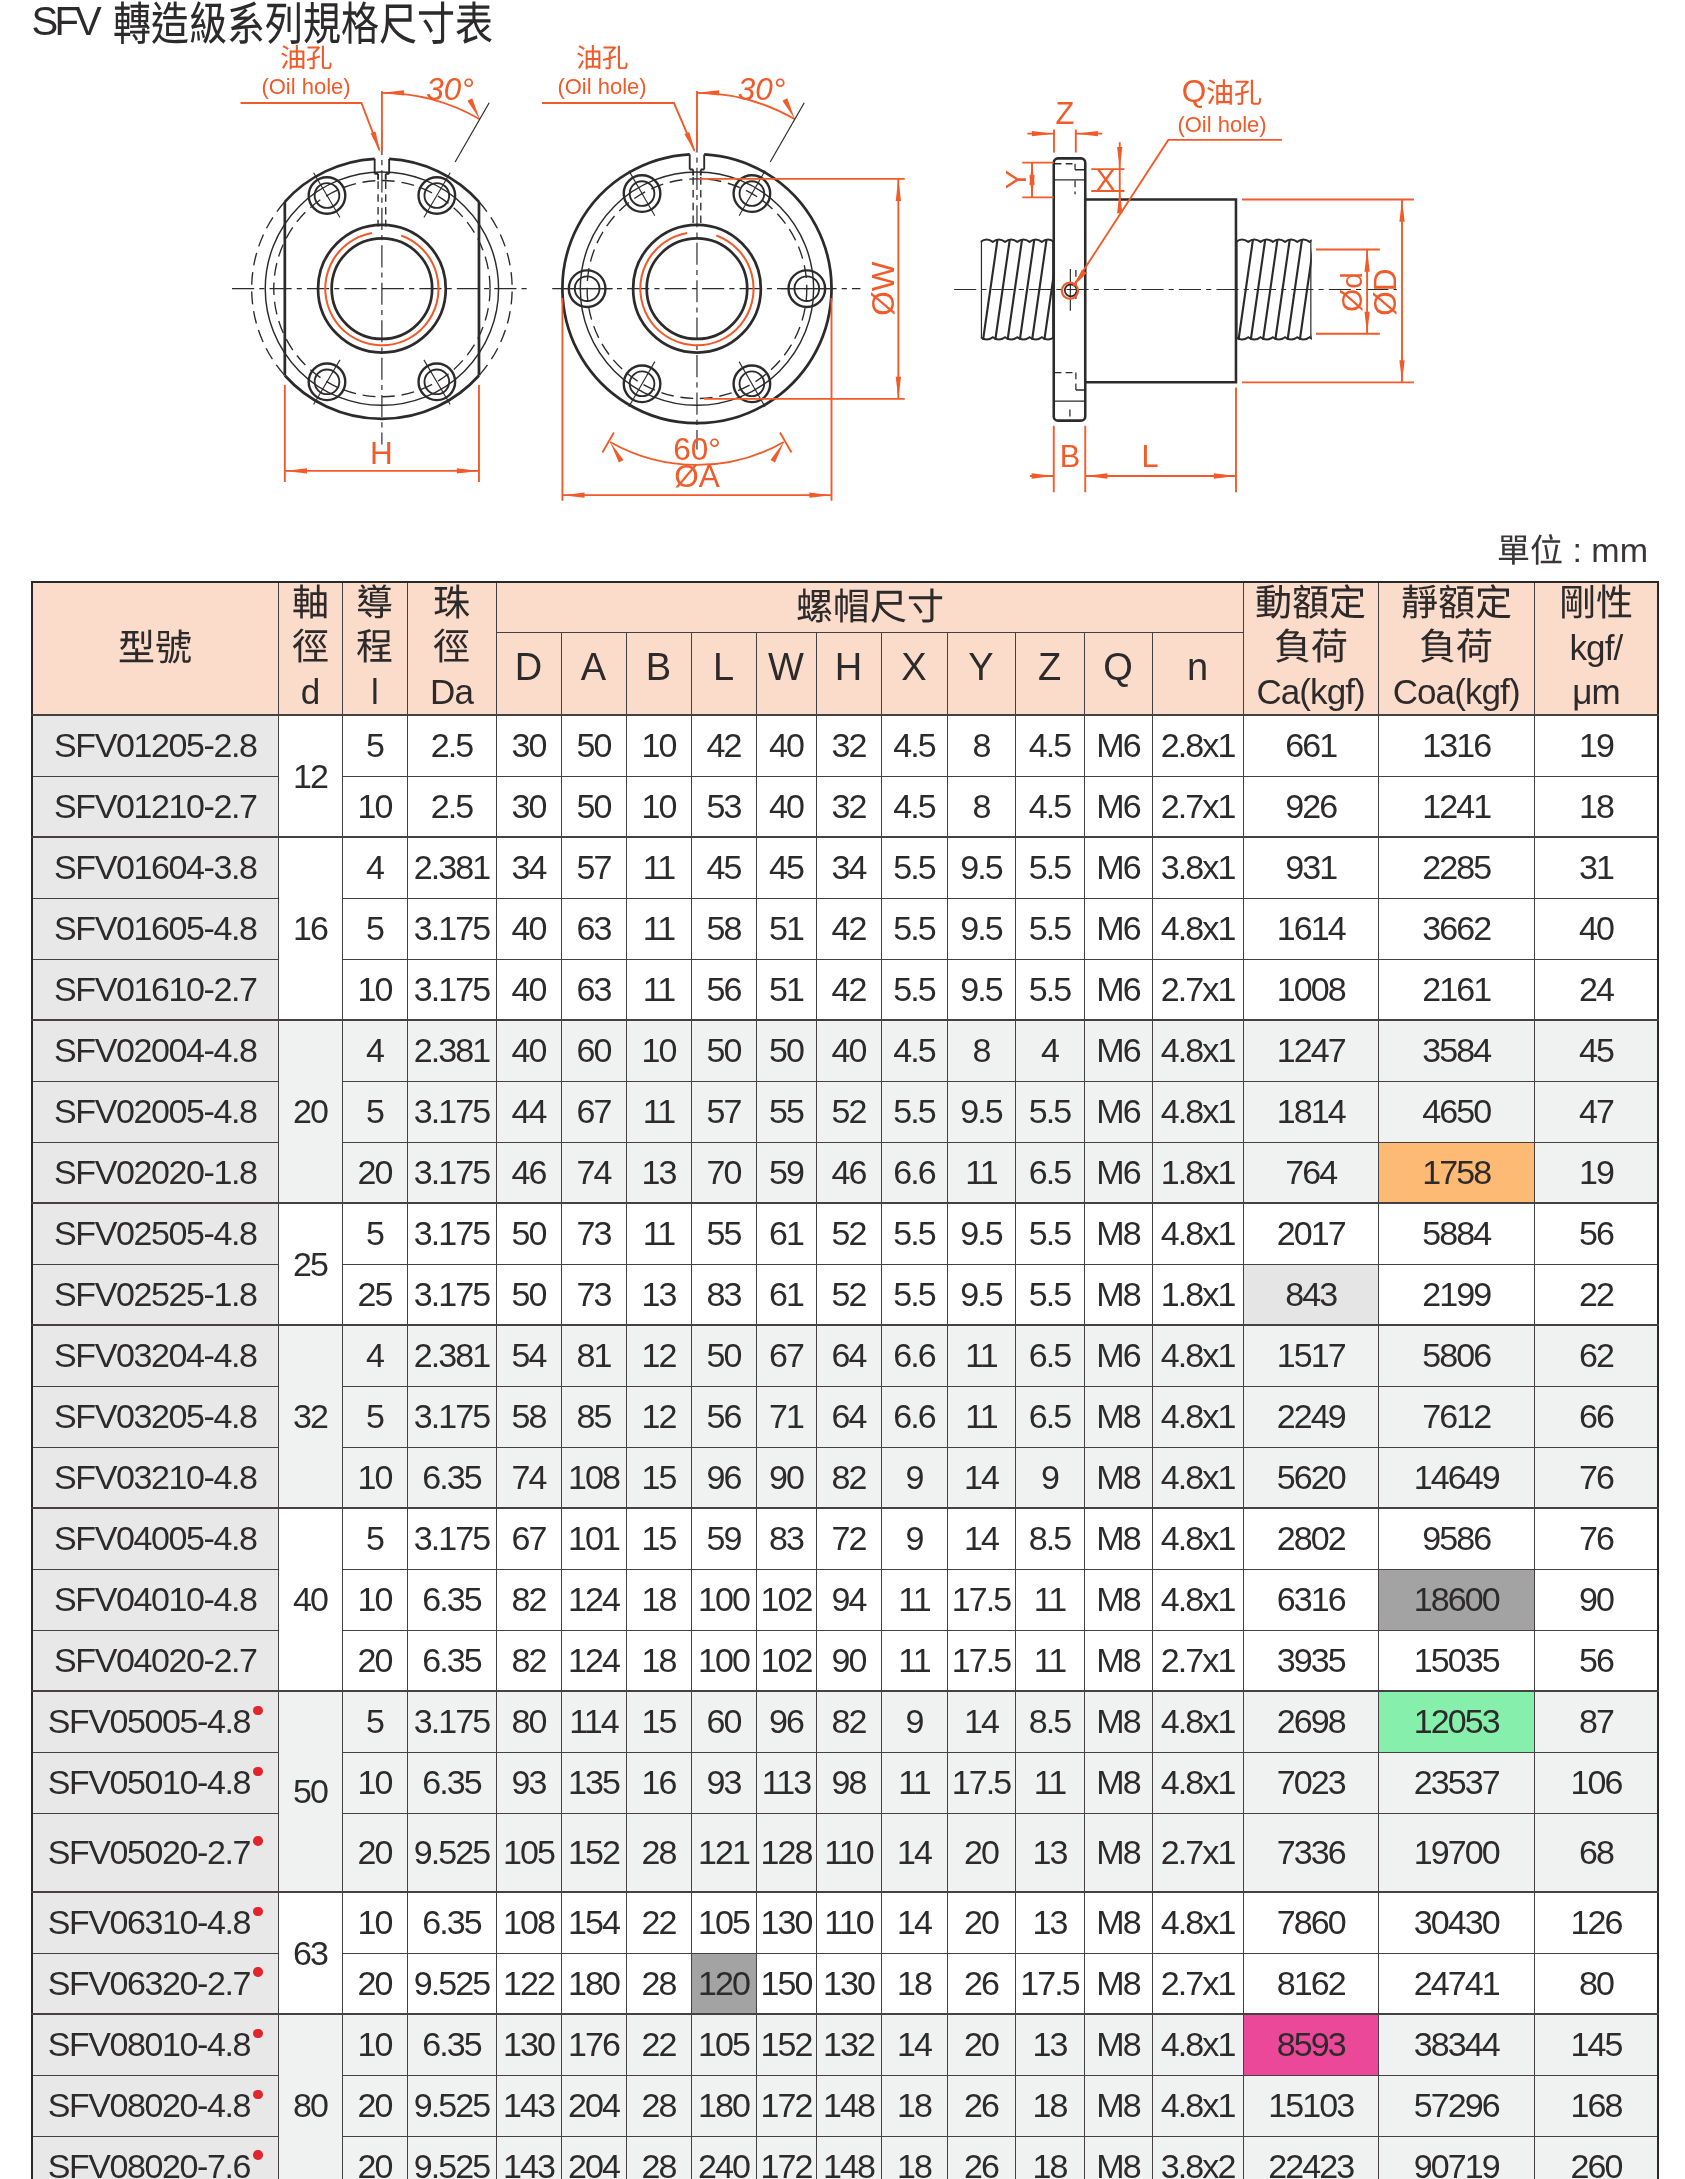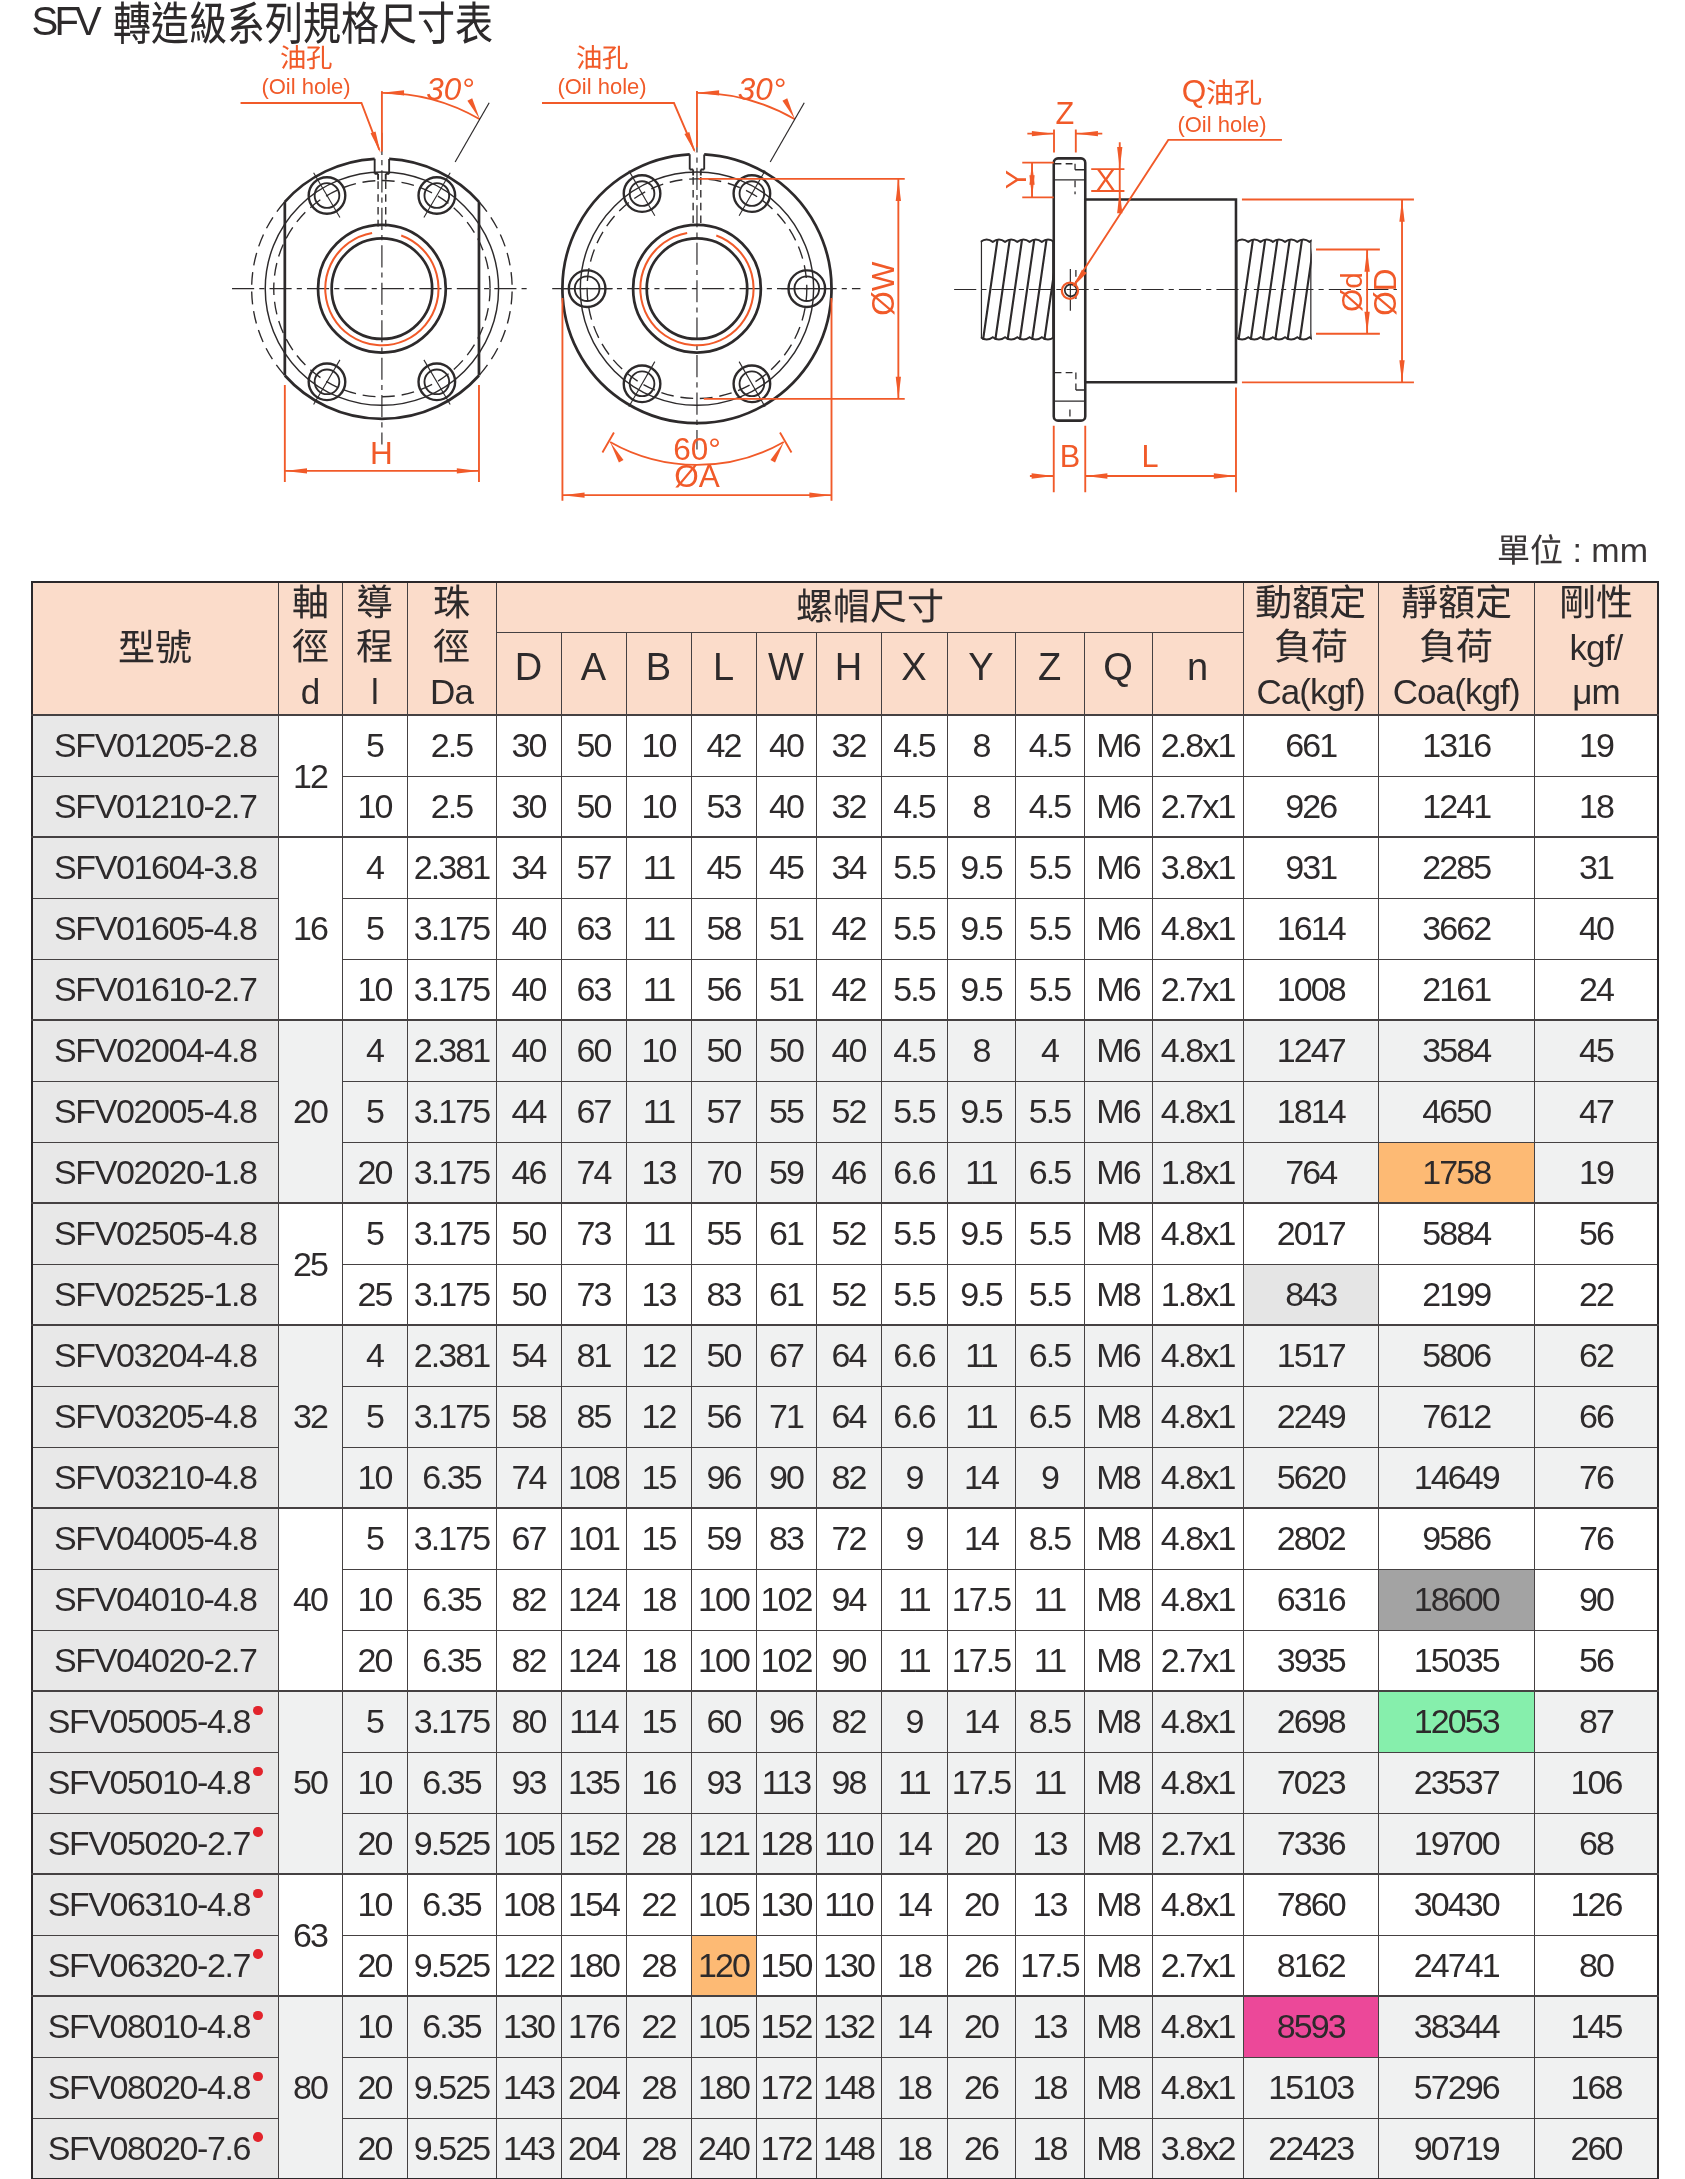--- a/index.html
+++ b/index.html
@@ -788,21 +788,21 @@
 <td style="background:#f0f1f1">11</td>
 <td style="background:#f0f1f1">17.5</td>
 <td style="background:#f0f1f1">11</td>
 <td style="background:#f0f1f1">M8</td>
 <td style="background:#f0f1f1">4.8x1</td>
 <td style="background:#f0f1f1">7023</td>
 <td style="background:#f0f1f1">23537</td>
 <td style="background:#f0f1f1">106</td>
 </tr>
 
-<tr style="height:61px">
+<tr style="height:79px">
 <td class="model">SFV05020-2.7<span class="dot"></span></td>
 <td style="background:#f0f1f1">20</td>
 <td style="background:#f0f1f1">9.525</td>
 <td style="background:#f0f1f1">105</td>
 <td style="background:#f0f1f1">152</td>
 <td style="background:#f0f1f1">28</td>
 <td style="background:#f0f1f1">121</td>
 <td style="background:#f0f1f1">128</td>
 <td style="background:#f0f1f1">110</td>
 <td style="background:#f0f1f1">14</td>
@@ -836,21 +836,21 @@
 <td style="background:#ffffff">126</td>
 </tr>
 
 <tr style="height:61px">
 <td class="model">SFV06320-2.7<span class="dot"></span></td>
 <td style="background:#ffffff">20</td>
 <td style="background:#ffffff">9.525</td>
 <td style="background:#ffffff">122</td>
 <td style="background:#ffffff">180</td>
 <td style="background:#ffffff">28</td>
-<td style="background:#fdba74">120</td>
+<td style="background:#a3a3a3">120</td>
 <td style="background:#ffffff">150</td>
 <td style="background:#ffffff">130</td>
 <td style="background:#ffffff">18</td>
 <td style="background:#ffffff">26</td>
 <td style="background:#ffffff">17.5</td>
 <td style="background:#ffffff">M8</td>
 <td style="background:#ffffff">2.7x1</td>
 <td style="background:#ffffff">8162</td>
 <td style="background:#ffffff">24741</td>
 <td style="background:#ffffff">80</td>

